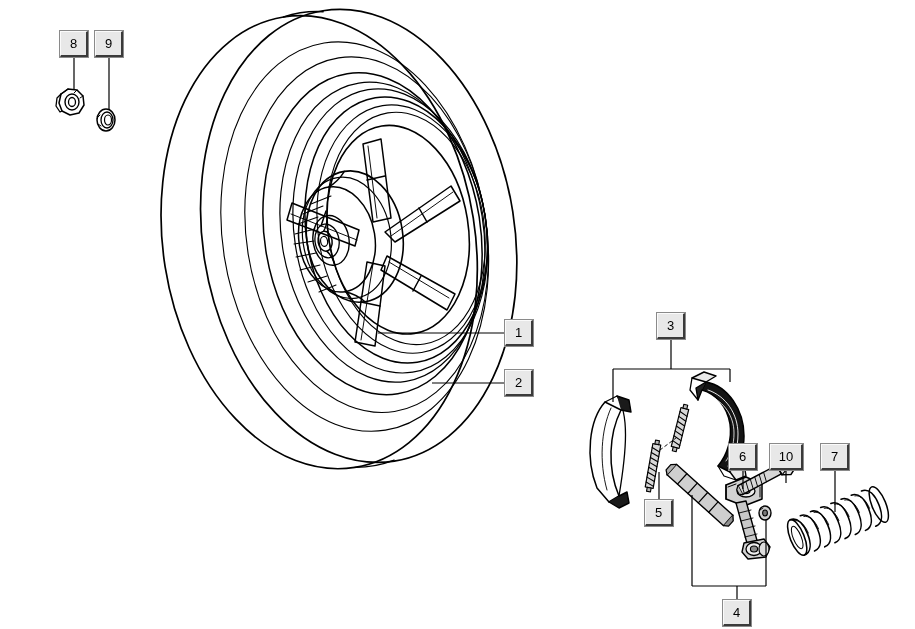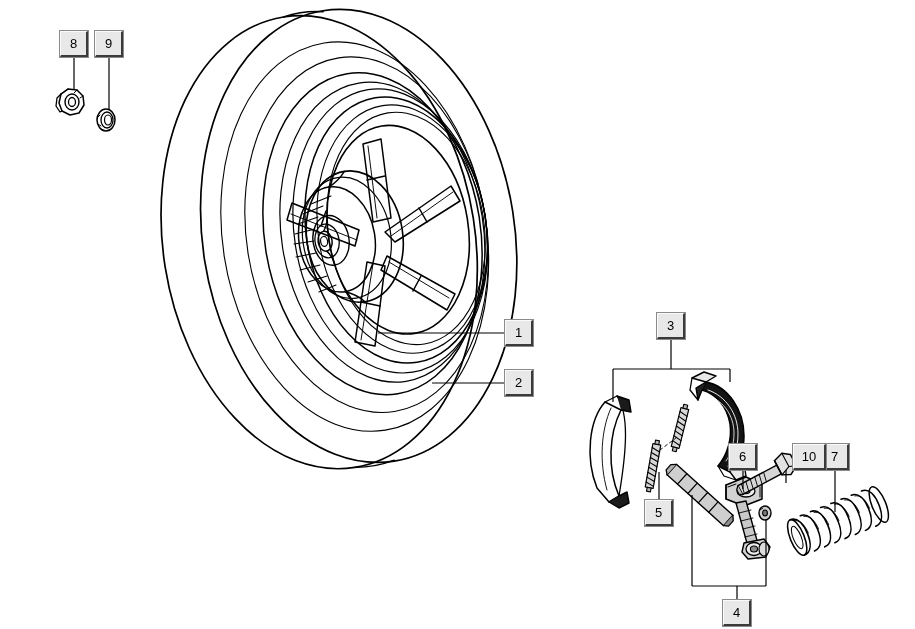--- a/index.html
+++ b/index.html
@@ -320,15 +320,15 @@
 
   <div class="callout" style="left:505px; top:320px; width:28px; height:26px;">1</div>
   <div class="callout" style="left:505px; top:370px; width:28px; height:26px;">2</div>
   <div class="callout" style="left:657px; top:313px; width:28px; height:26px;">3</div>
   <div class="callout" style="left:723px; top:600px; width:28px; height:26px;">4</div>
   <div class="callout" style="left:645px; top:500px; width:28px; height:26px;">5</div>
   <div class="callout" style="left:729px; top:444px; width:28px; height:26px;">6</div>
   <div class="callout" style="left:821px; top:444px; width:28px; height:26px;">7</div>
   <div class="callout" style="left:60px;  top:31px;  width:28px; height:26px;">8</div>
   <div class="callout" style="left:95px;  top:31px;  width:28px; height:26px;">9</div>
-  <div class="callout" style="left:793px; top:444px; width:33px; height:26px;">10</div>
+  <div class="callout" style="left:770px; top:444px; width:33px; height:26px;">10</div>
 
 </div>
 
 </body></html>

